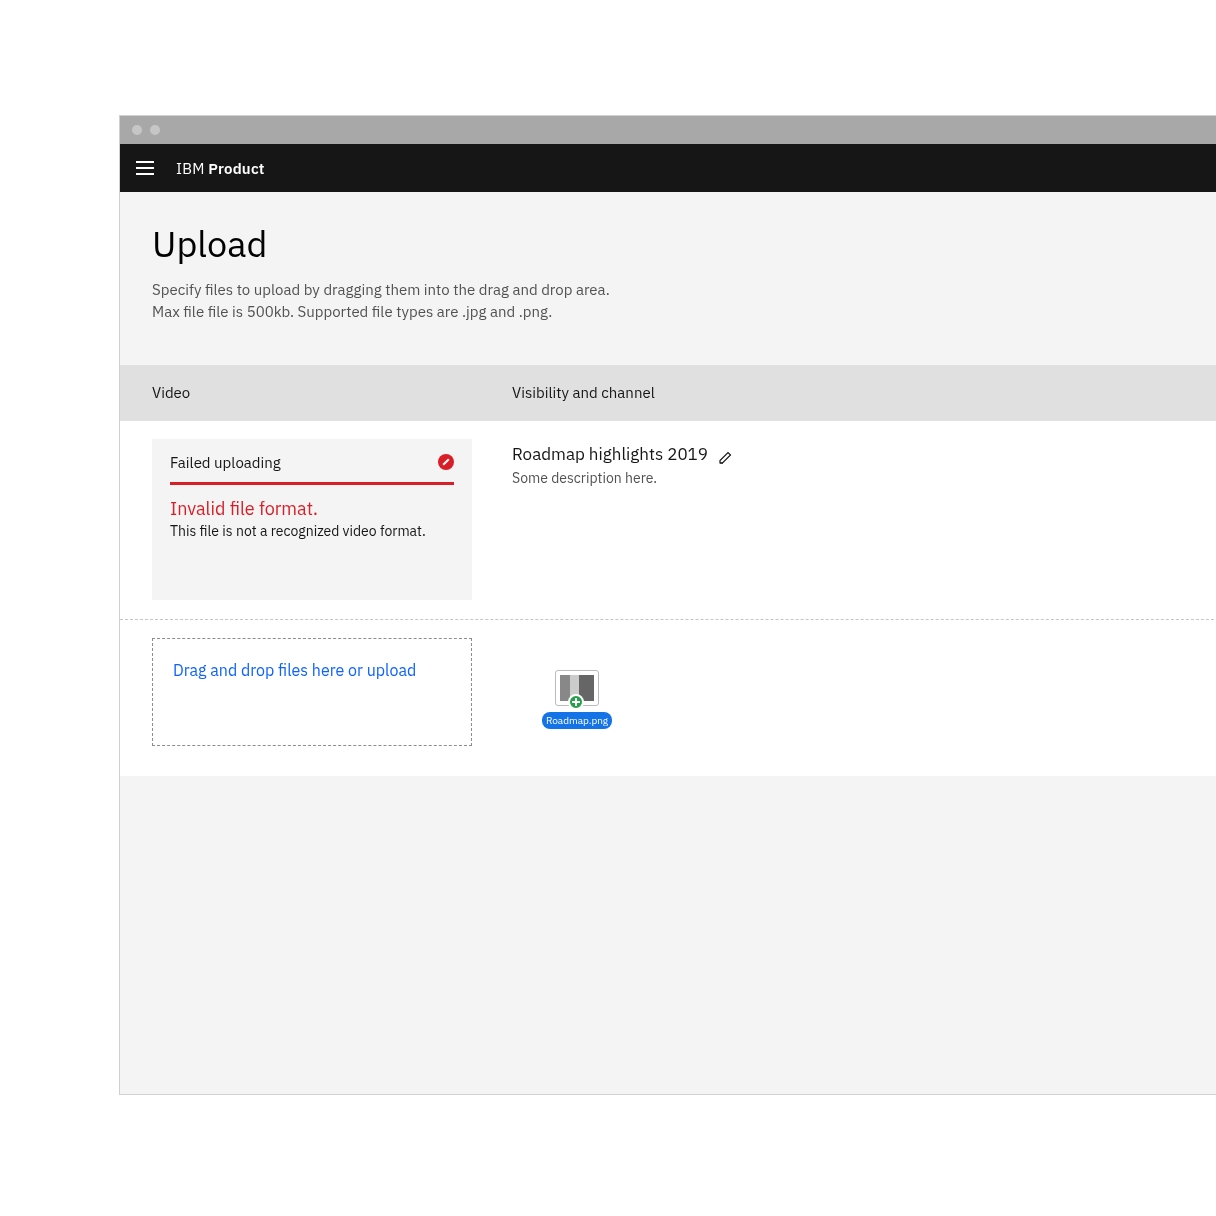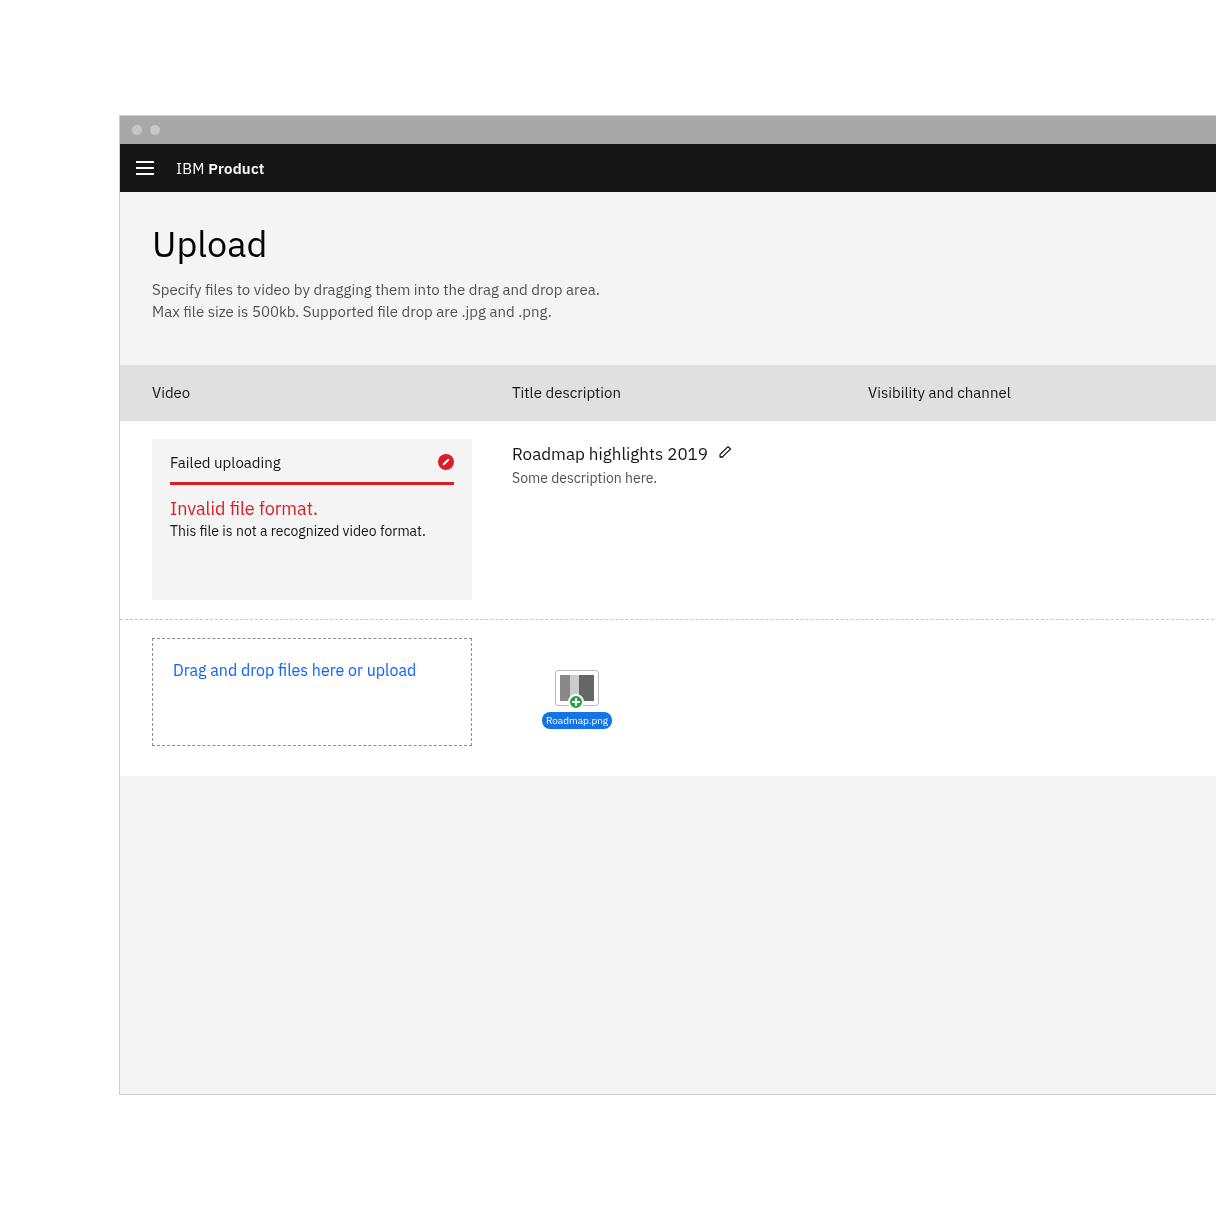--- a/index.html
+++ b/index.html
@@ -154,21 +154,21 @@
     .error-detail {
       font-size: 14px;
       color: #161616;
     }
     .cell-title {
       padding-left: 18px;
       padding-top: 4px;
     }
     .title-line {
       display: flex;
-      align-items: flex-start;
+      align-items: flex-end;
       gap: 10px;
     }
     .item-title {
       font-size: 17px;
       color: #161616;
     }
     .edit-icon {
       width: 16px;
       height: 16px;
       cursor: pointer;
@@ -274,28 +274,27 @@
     </div>
     <div class="brand">
       <span class="light">IBM</span>
       <span class="bold">Product</span>
     </div>
   </div>
 
   <div class="content">
     <h1 class="page-title">Upload</h1>
     <p class="page-desc">
-      <span>Specify files to video by dragging them into the drag and drop area.</span><br>
-      <span>Max file size is 500kb. Supported file drop are .jpg and .png.</span>
+      <span>Specify files to upload by dragging them into the drag and drop area.</span><br>
+      <span>Max file file is 500kb. Supported file types are .jpg and .png.</span>
     </p>
 
     <div class="table">
       <div class="table-header">
         <div class="col-video th">Video</div>
-        <div class="col-title th">Title description</div>
         <div class="col-vis th">Visibility and channel</div>
       </div>
 
       <div class="table-row">
         <div class="col-video" style="padding-left:0;">
           <div class="upload-error-box">
             <div class="upload-error-header">
               <span class="upload-error-title">Failed uploading</span>
               <span class="error-icon"></span>
             </div>

